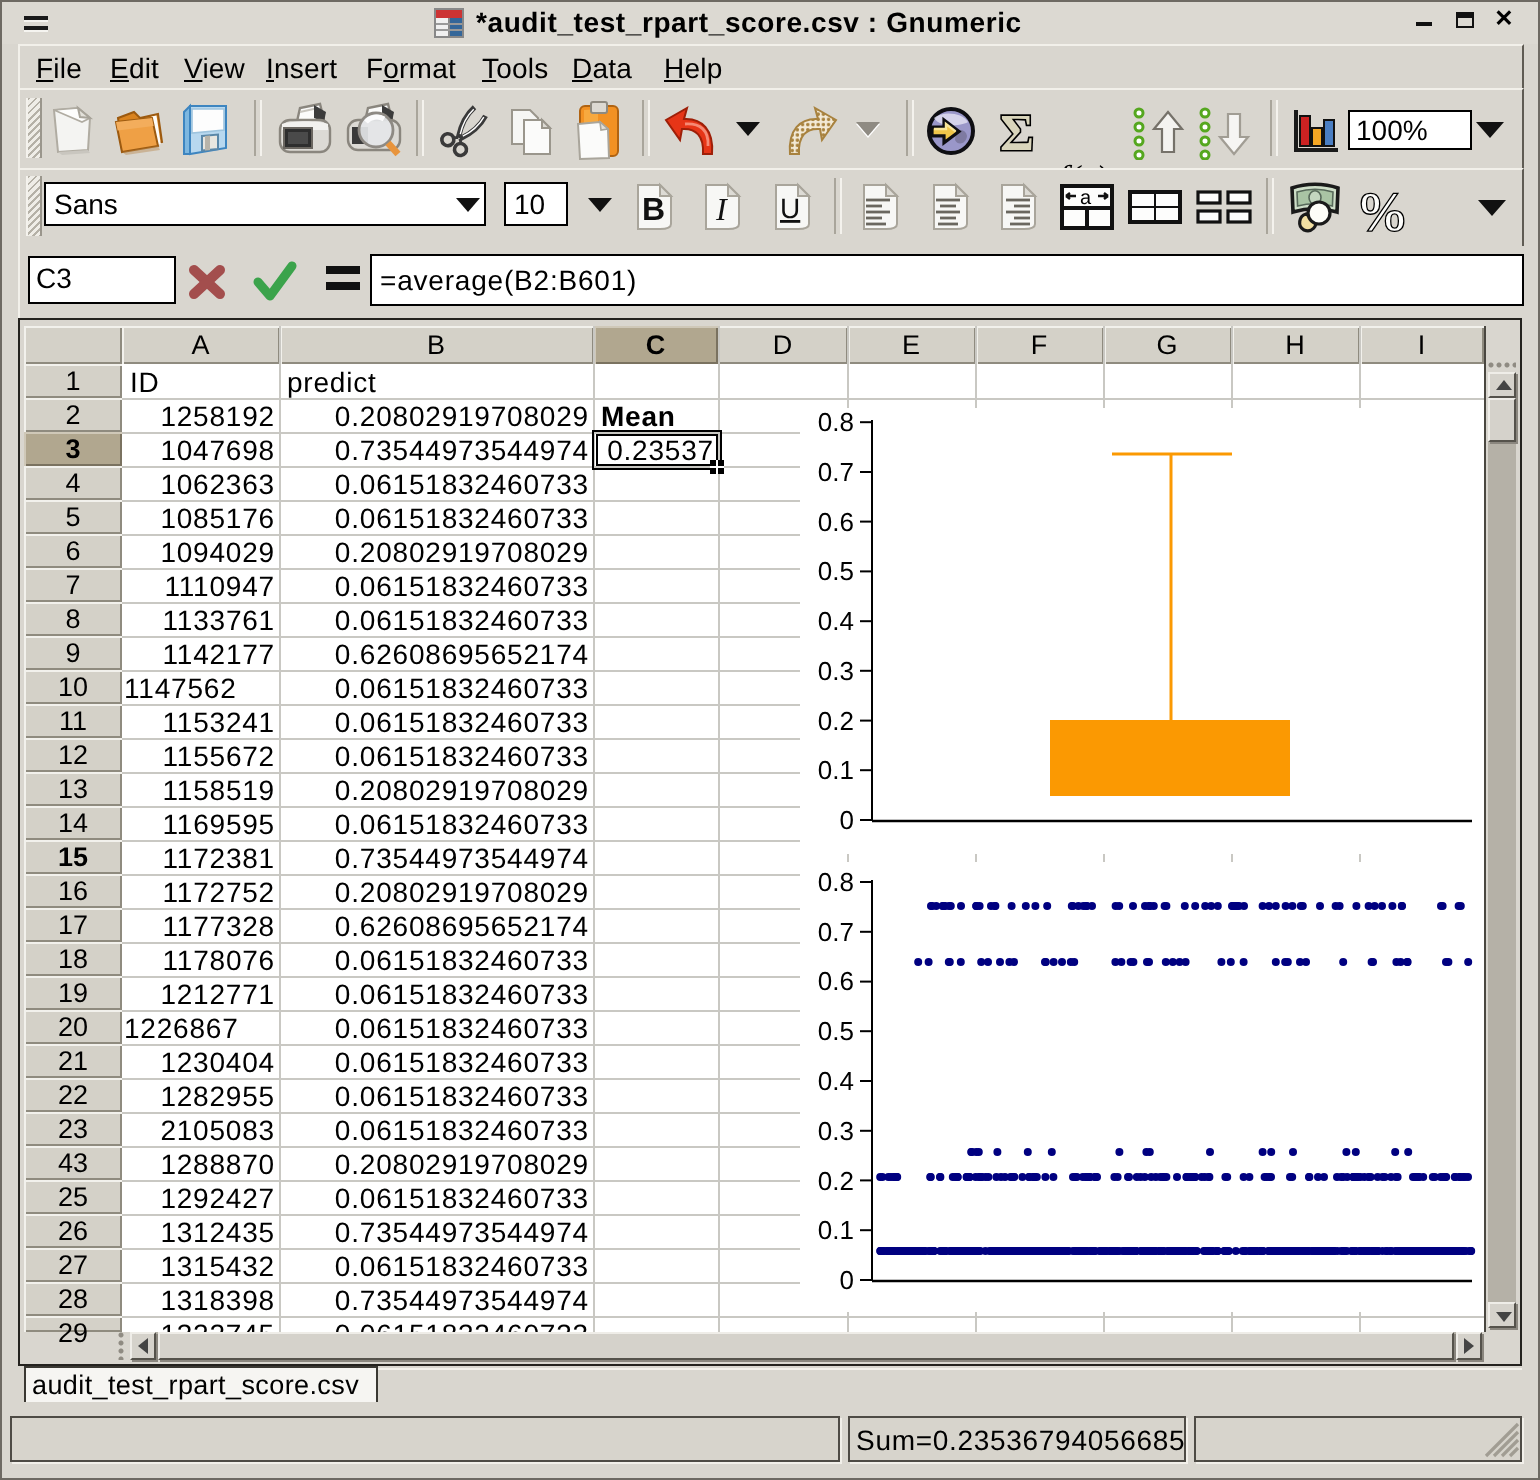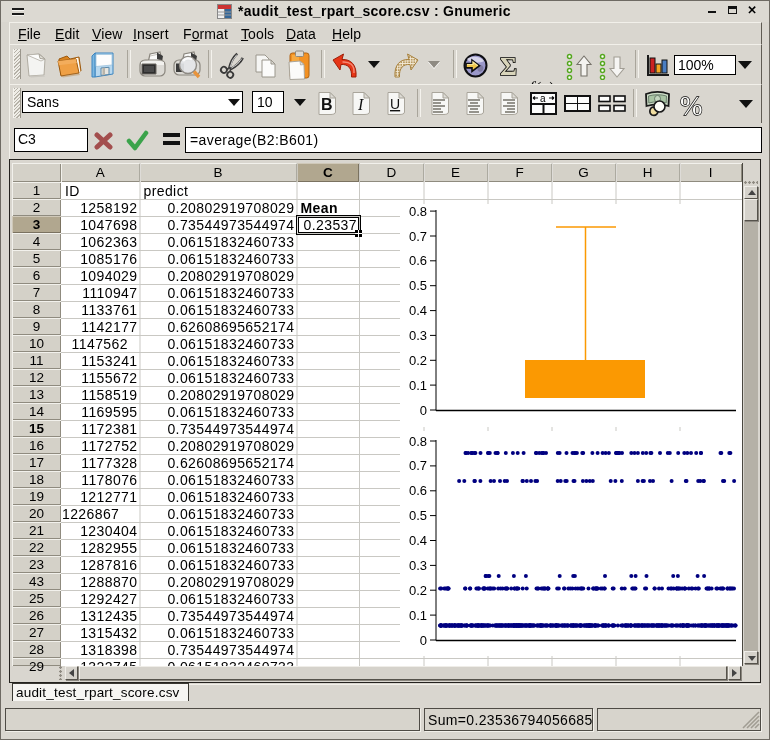--- a/index.html
+++ b/index.html
@@ -358,21 +358,21 @@
 <div class="abs cell" style="left:62px;top:251px;width:75.5px;text-align:right;">1085176</div>
 <div class="abs cell" style="left:140.5px;top:251px;width:154.0px;text-align:right;">0.06151832460733</div>
 <div class="abs cell" style="left:62px;top:268px;width:75.5px;text-align:right;">1094029</div>
 <div class="abs cell" style="left:140.5px;top:268px;width:154.0px;text-align:right;">0.20802919708029</div>
 <div class="abs cell" style="left:62px;top:285px;width:75.5px;text-align:right;">1110947</div>
 <div class="abs cell" style="left:140.5px;top:285px;width:154.0px;text-align:right;">0.06151832460733</div>
 <div class="abs cell" style="left:62px;top:302px;width:75.5px;text-align:right;">1133761</div>
 <div class="abs cell" style="left:140.5px;top:302px;width:154.0px;text-align:right;">0.06151832460733</div>
 <div class="abs cell" style="left:62px;top:319px;width:75.5px;text-align:right;">1142177</div>
 <div class="abs cell" style="left:140.5px;top:319px;width:154.0px;text-align:right;">0.62608695652174</div>
-<div class="abs cell" style="left:62px;top:336px;width:75.5px;text-align:center;">1147562</div>
+<div class="abs cell" style="left:62px;top:336px;width:75.5px;text-align:left;">1147562</div>
 <div class="abs cell" style="left:140.5px;top:336px;width:154.0px;text-align:right;">0.06151832460733</div>
 <div class="abs cell" style="left:62px;top:353px;width:75.5px;text-align:right;">1153241</div>
 <div class="abs cell" style="left:140.5px;top:353px;width:154.0px;text-align:right;">0.06151832460733</div>
 <div class="abs cell" style="left:62px;top:370px;width:75.5px;text-align:right;">1155672</div>
 <div class="abs cell" style="left:140.5px;top:370px;width:154.0px;text-align:right;">0.06151832460733</div>
 <div class="abs cell" style="left:62px;top:387px;width:75.5px;text-align:right;">1158519</div>
 <div class="abs cell" style="left:140.5px;top:387px;width:154.0px;text-align:right;">0.20802919708029</div>
 <div class="abs cell" style="left:62px;top:404px;width:75.5px;text-align:right;">1169595</div>
 <div class="abs cell" style="left:140.5px;top:404px;width:154.0px;text-align:right;">0.06151832460733</div>
 <div class="abs cell" style="left:62px;top:421px;width:75.5px;text-align:right;">1172381</div>
@@ -384,21 +384,21 @@
 <div class="abs cell" style="left:62px;top:472px;width:75.5px;text-align:right;">1178076</div>
 <div class="abs cell" style="left:140.5px;top:472px;width:154.0px;text-align:right;">0.06151832460733</div>
 <div class="abs cell" style="left:62px;top:489px;width:75.5px;text-align:right;">1212771</div>
 <div class="abs cell" style="left:140.5px;top:489px;width:154.0px;text-align:right;">0.06151832460733</div>
 <div class="abs cell" style="left:62px;top:506px;width:75.5px;text-align:left;">1226867</div>
 <div class="abs cell" style="left:140.5px;top:506px;width:154.0px;text-align:right;">0.06151832460733</div>
 <div class="abs cell" style="left:62px;top:523px;width:75.5px;text-align:right;">1230404</div>
 <div class="abs cell" style="left:140.5px;top:523px;width:154.0px;text-align:right;">0.06151832460733</div>
 <div class="abs cell" style="left:62px;top:540px;width:75.5px;text-align:right;">1282955</div>
 <div class="abs cell" style="left:140.5px;top:540px;width:154.0px;text-align:right;">0.06151832460733</div>
-<div class="abs cell" style="left:62px;top:557px;width:75.5px;text-align:right;">1287816</div>
+<div class="abs cell" style="left:62px;top:557px;width:75.5px;text-align:right;">2105083</div>
 <div class="abs cell" style="left:140.5px;top:557px;width:154.0px;text-align:right;">0.06151832460733</div>
 <div class="abs cell" style="left:62px;top:574px;width:75.5px;text-align:right;">1288870</div>
 <div class="abs cell" style="left:140.5px;top:574px;width:154.0px;text-align:right;">0.20802919708029</div>
 <div class="abs cell" style="left:62px;top:591px;width:75.5px;text-align:right;">1292427</div>
 <div class="abs cell" style="left:140.5px;top:591px;width:154.0px;text-align:right;">0.06151832460733</div>
 <div class="abs cell" style="left:62px;top:608px;width:75.5px;text-align:right;">1312435</div>
 <div class="abs cell" style="left:140.5px;top:608px;width:154.0px;text-align:right;">0.73544973544974</div>
 <div class="abs cell" style="left:62px;top:625px;width:75.5px;text-align:right;">1315432</div>
 <div class="abs cell" style="left:140.5px;top:625px;width:154.0px;text-align:right;">0.06151832460733</div>
 <div class="abs cell" style="left:62px;top:642px;width:75.5px;text-align:right;">1318398</div>

